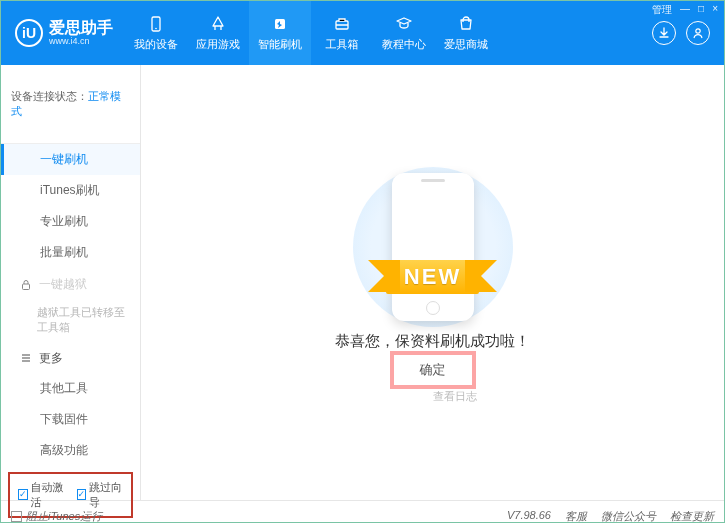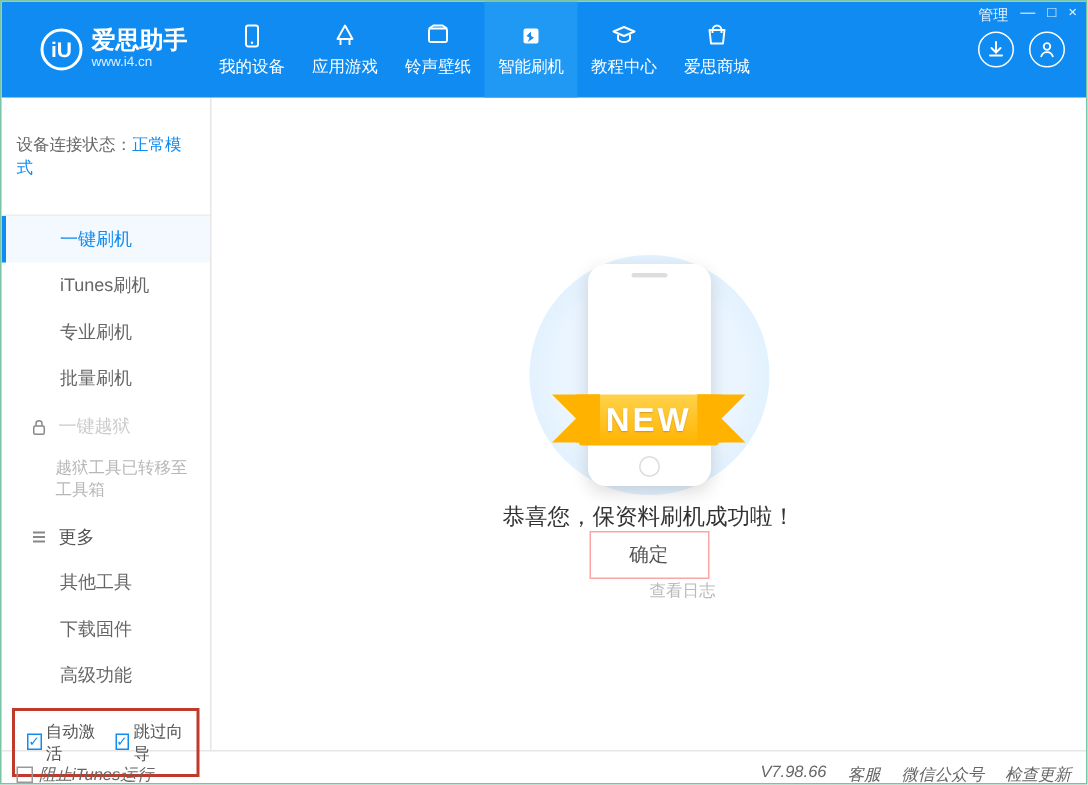--- a/index.html
+++ b/index.html
@@ -1,18 +1,18 @@
 <!DOCTYPE html>
 <html><head>
 <meta charset="utf-8">
 <style>
 * { margin: 0; padding: 0; box-sizing: border-box; font-family: "Microsoft YaHei", sans-serif; }
 body { background: #fff; width: 725px; height: 523px; overflow: hidden; border: 1px solid #7ac4a5; }
 .header { background: #0f8bf1; height: 64px; display: flex; align-items: center; color: #fff; position: relative; }
-.logo-area { display: flex; align-items: center; padding: 0 12px 0 26px; }
+.logo-area { display: flex; align-items: center; padding: 0 12px 0 14px; }
 .logo-circle { width: 28px; height: 28px; border: 2px solid #fff; border-radius: 50%; display: flex; align-items: center; justify-content: center; font-weight: bold; font-size: 14px; margin-right: 6px; }
 .logo-text { font-size: 16px; font-weight: bold; line-height: 1; }
 .logo-sub { font-size: 9px; opacity: 0.85; }
 .nav { display: flex; flex: 1; height: 100%; }
 .nav-item { width: 62px; display: flex; flex-direction: column; align-items: center; justify-content: center; font-size: 11px; cursor: pointer; gap: 3px; }
 .nav-item.active { background: #2099f5; }
 .nav-icon { width: 20px; height: 20px; display: flex; align-items: center; justify-content: center; }
 .titlebar { position: absolute; top: 2px; right: 6px; display: flex; gap: 8px; font-size: 10px; }
 .titlebar span { cursor: pointer; opacity: 0.9; }
 .header-right { display: flex; align-items: center; gap: 10px; padding-right: 14px; }
@@ -34,21 +34,21 @@
 .phone-illus { position: relative; width: 180px; height: 170px; display: flex; align-items: center; justify-content: center; }
 .ring { position: absolute; width: 160px; height: 160px; border-radius: 50%; background: radial-gradient(circle,#eaf5ff 55%,#d4ebfe 100%); }
 .phone { position: relative; width: 82px; height: 148px; background: #fff; border-radius: 12px; box-shadow: 0 4px 12px rgba(0,0,0,.15); display: flex; align-items: center; justify-content: center; }
 .phone::before { content: ""; position: absolute; top: 6px; width: 24px; height: 3px; background: #ddd; border-radius: 2px; }
 .phone::after { content: ""; position: absolute; bottom: 6px; width: 12px; height: 12px; border: 1px solid #ddd; border-radius: 50%; }
 .new-ribbon { position: absolute; bottom: 38px; background: linear-gradient(#ffd24a,#ffb300); color: #fff; font-weight: bold; font-size: 22px; padding: 4px 18px; letter-spacing: 2px; border-radius: 2px; text-shadow: 0 1px 1px rgba(0,0,0,.2); }
 .new-ribbon::before, .new-ribbon::after { content: ""; position: absolute; top: 0; width: 0; height: 0; border: 16px solid #ffb300; }
 .new-ribbon::before { left: -18px; border-left-color: transparent; }
 .new-ribbon::after { right: -18px; border-right-color: transparent; }
 .success-text { font-size: 15px; color: #333; }
-.ok-btn { border: 1px solid #fca5a5; background: #fff; padding: 6px 26px; font-size: 13px; color: #555; cursor: pointer; }
+.ok-btn { border: 4px solid #fca5a5; background: #fff; padding: 6px 26px; font-size: 13px; color: #555; cursor: pointer; }
 .log-link { font-size: 11px; color: #bbb; cursor: pointer; margin-left: 45px; }
 .footer { height: 24px; border-top: 1px solid #e6e6e6; display: flex; align-items: flex-end; font-size: 11px; color: #666; padding: 0 10px; justify-content: space-between; font-style: italic; }
 .footer-left { display: flex; align-items: center; gap: 4px; }
 .footer-cb { width: 11px; height: 11px; border: 1px solid #999; }
 .footer-right { display: flex; gap: 14px; }
 .footer-right span { cursor: pointer; }
 .locked { color: #ccc; }
 svg { display: block; }
 </style>
 </head>
@@ -74,37 +74,37 @@
       </div>
       <div class="nav-item">
         <span class="nav-icon">
           <svg width="18" height="18" viewBox="0 0 18 18">
             <path d="M9 2l5 9H4z" stroke="#fff" fill="none" stroke-width="1.3" stroke-linejoin="round"></path>
             <path d="M6 11v4M12 11v4" stroke="#fff" stroke-width="1.3"></path>
           </svg>
         </span>
         <span>应用游戏</span>
       </div>
-      <div class="nav-item">
-        <span class="nav-icon">
-          <svg width="18" height="18" viewBox="0 0 18 18">
-            <rect x="3" y="4" width="12" height="9" rx="1" stroke="#fff" fill="none" stroke-width="1.3"></rect>
-            <path d="M3 4l3-2h6l3 2" stroke="#fff" fill="none" stroke-width="1.3"></path>
-          </svg>
-        </span>
-        <span>铃声壁纸</span>
-      </div>
       <div class="nav-item active">
         <span class="nav-icon">
           <svg width="18" height="18" viewBox="0 0 18 18">
             <rect x="4" y="4" width="10" height="10" rx="1.5" fill="#fff"></rect>
             <path d="M9 6v3l2 1-4 3 1-3-2-1z" fill="#0f8bf1"></path>
           </svg>
         </span>
         <span>智能刷机</span>
+      </div>
+      <div class="nav-item">
+        <span class="nav-icon">
+          <svg width="18" height="18" viewBox="0 0 18 18">
+            <rect x="3" y="6" width="12" height="8" rx="1" stroke="#fff" fill="none" stroke-width="1.3"></rect>
+            <path d="M6 6V4h6v2M3 10h12" stroke="#fff" stroke-width="1.3"></path>
+          </svg>
+        </span>
+        <span>工具箱</span>
       </div>
       <div class="nav-item">
         <span class="nav-icon">
           <svg width="18" height="18" viewBox="0 0 18 18">
             <path d="M2 6l7-3 7 3-7 3z" stroke="#fff" fill="none" stroke-width="1.3" stroke-linejoin="round"></path>
             <path d="M5 8v3c0 1 2 2 4 2s4-1 4-2V8" stroke="#fff" fill="none" stroke-width="1.3"></path>
           </svg>
         </span>
         <span>教程中心</span>
       </div>

